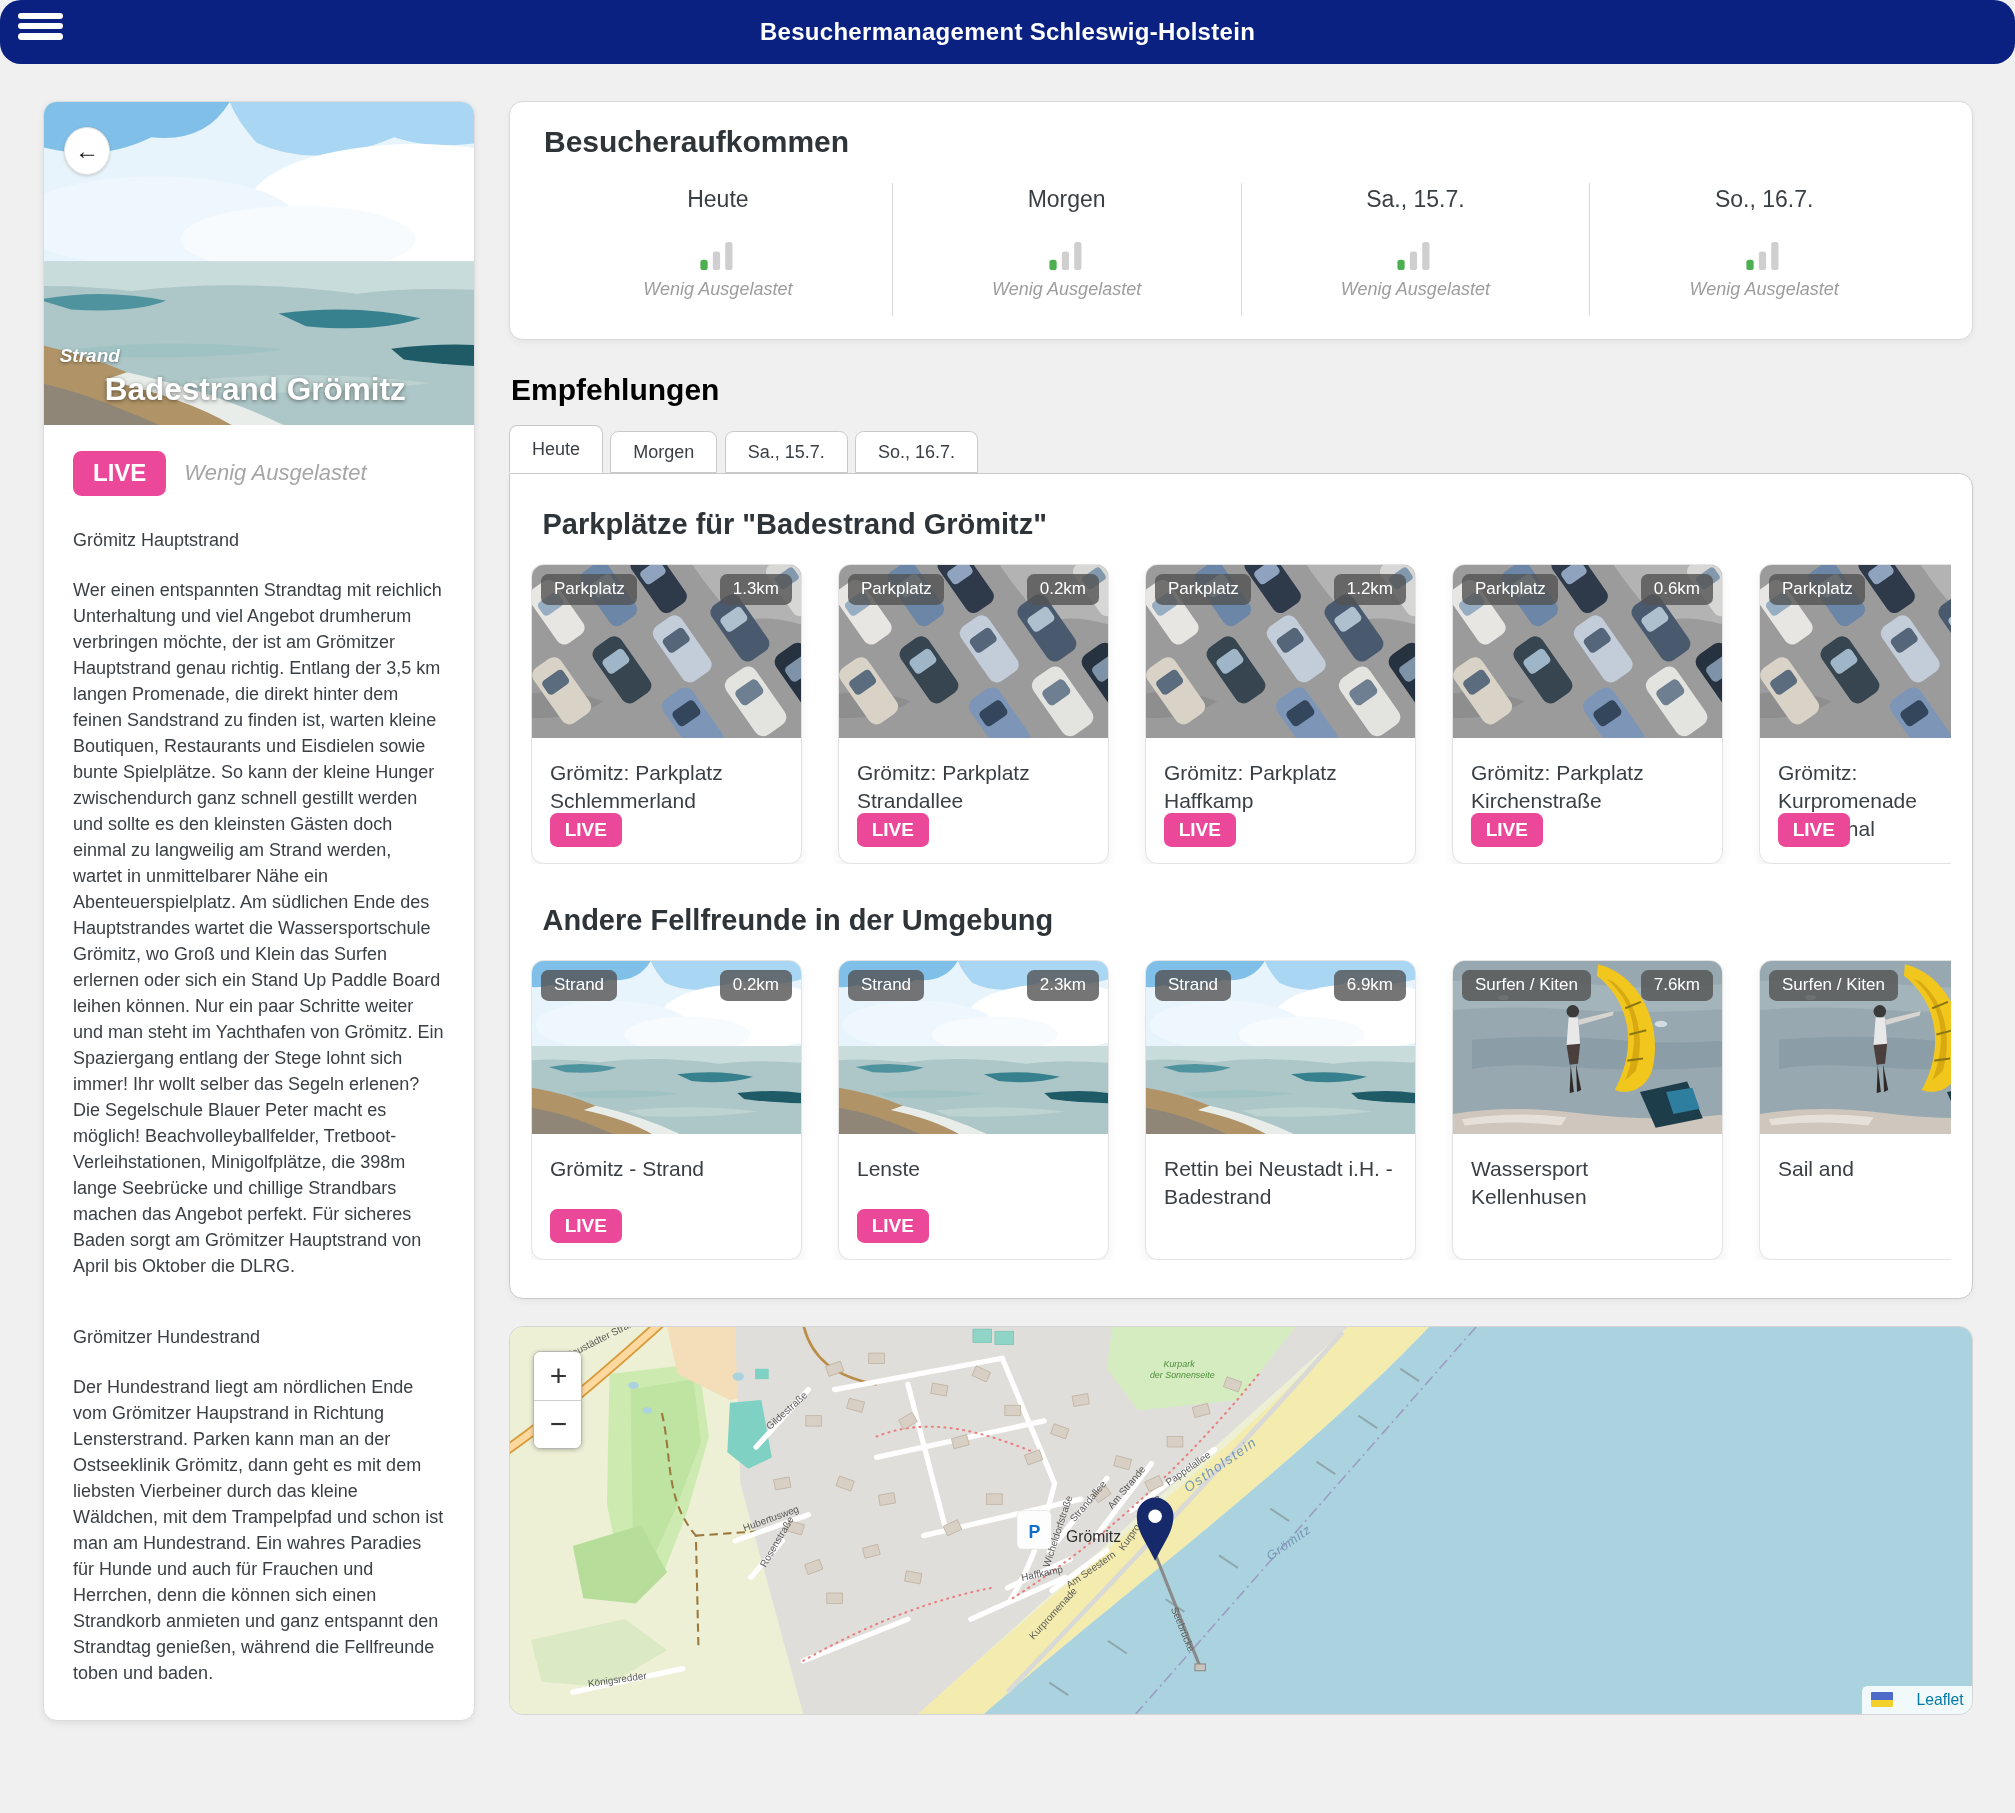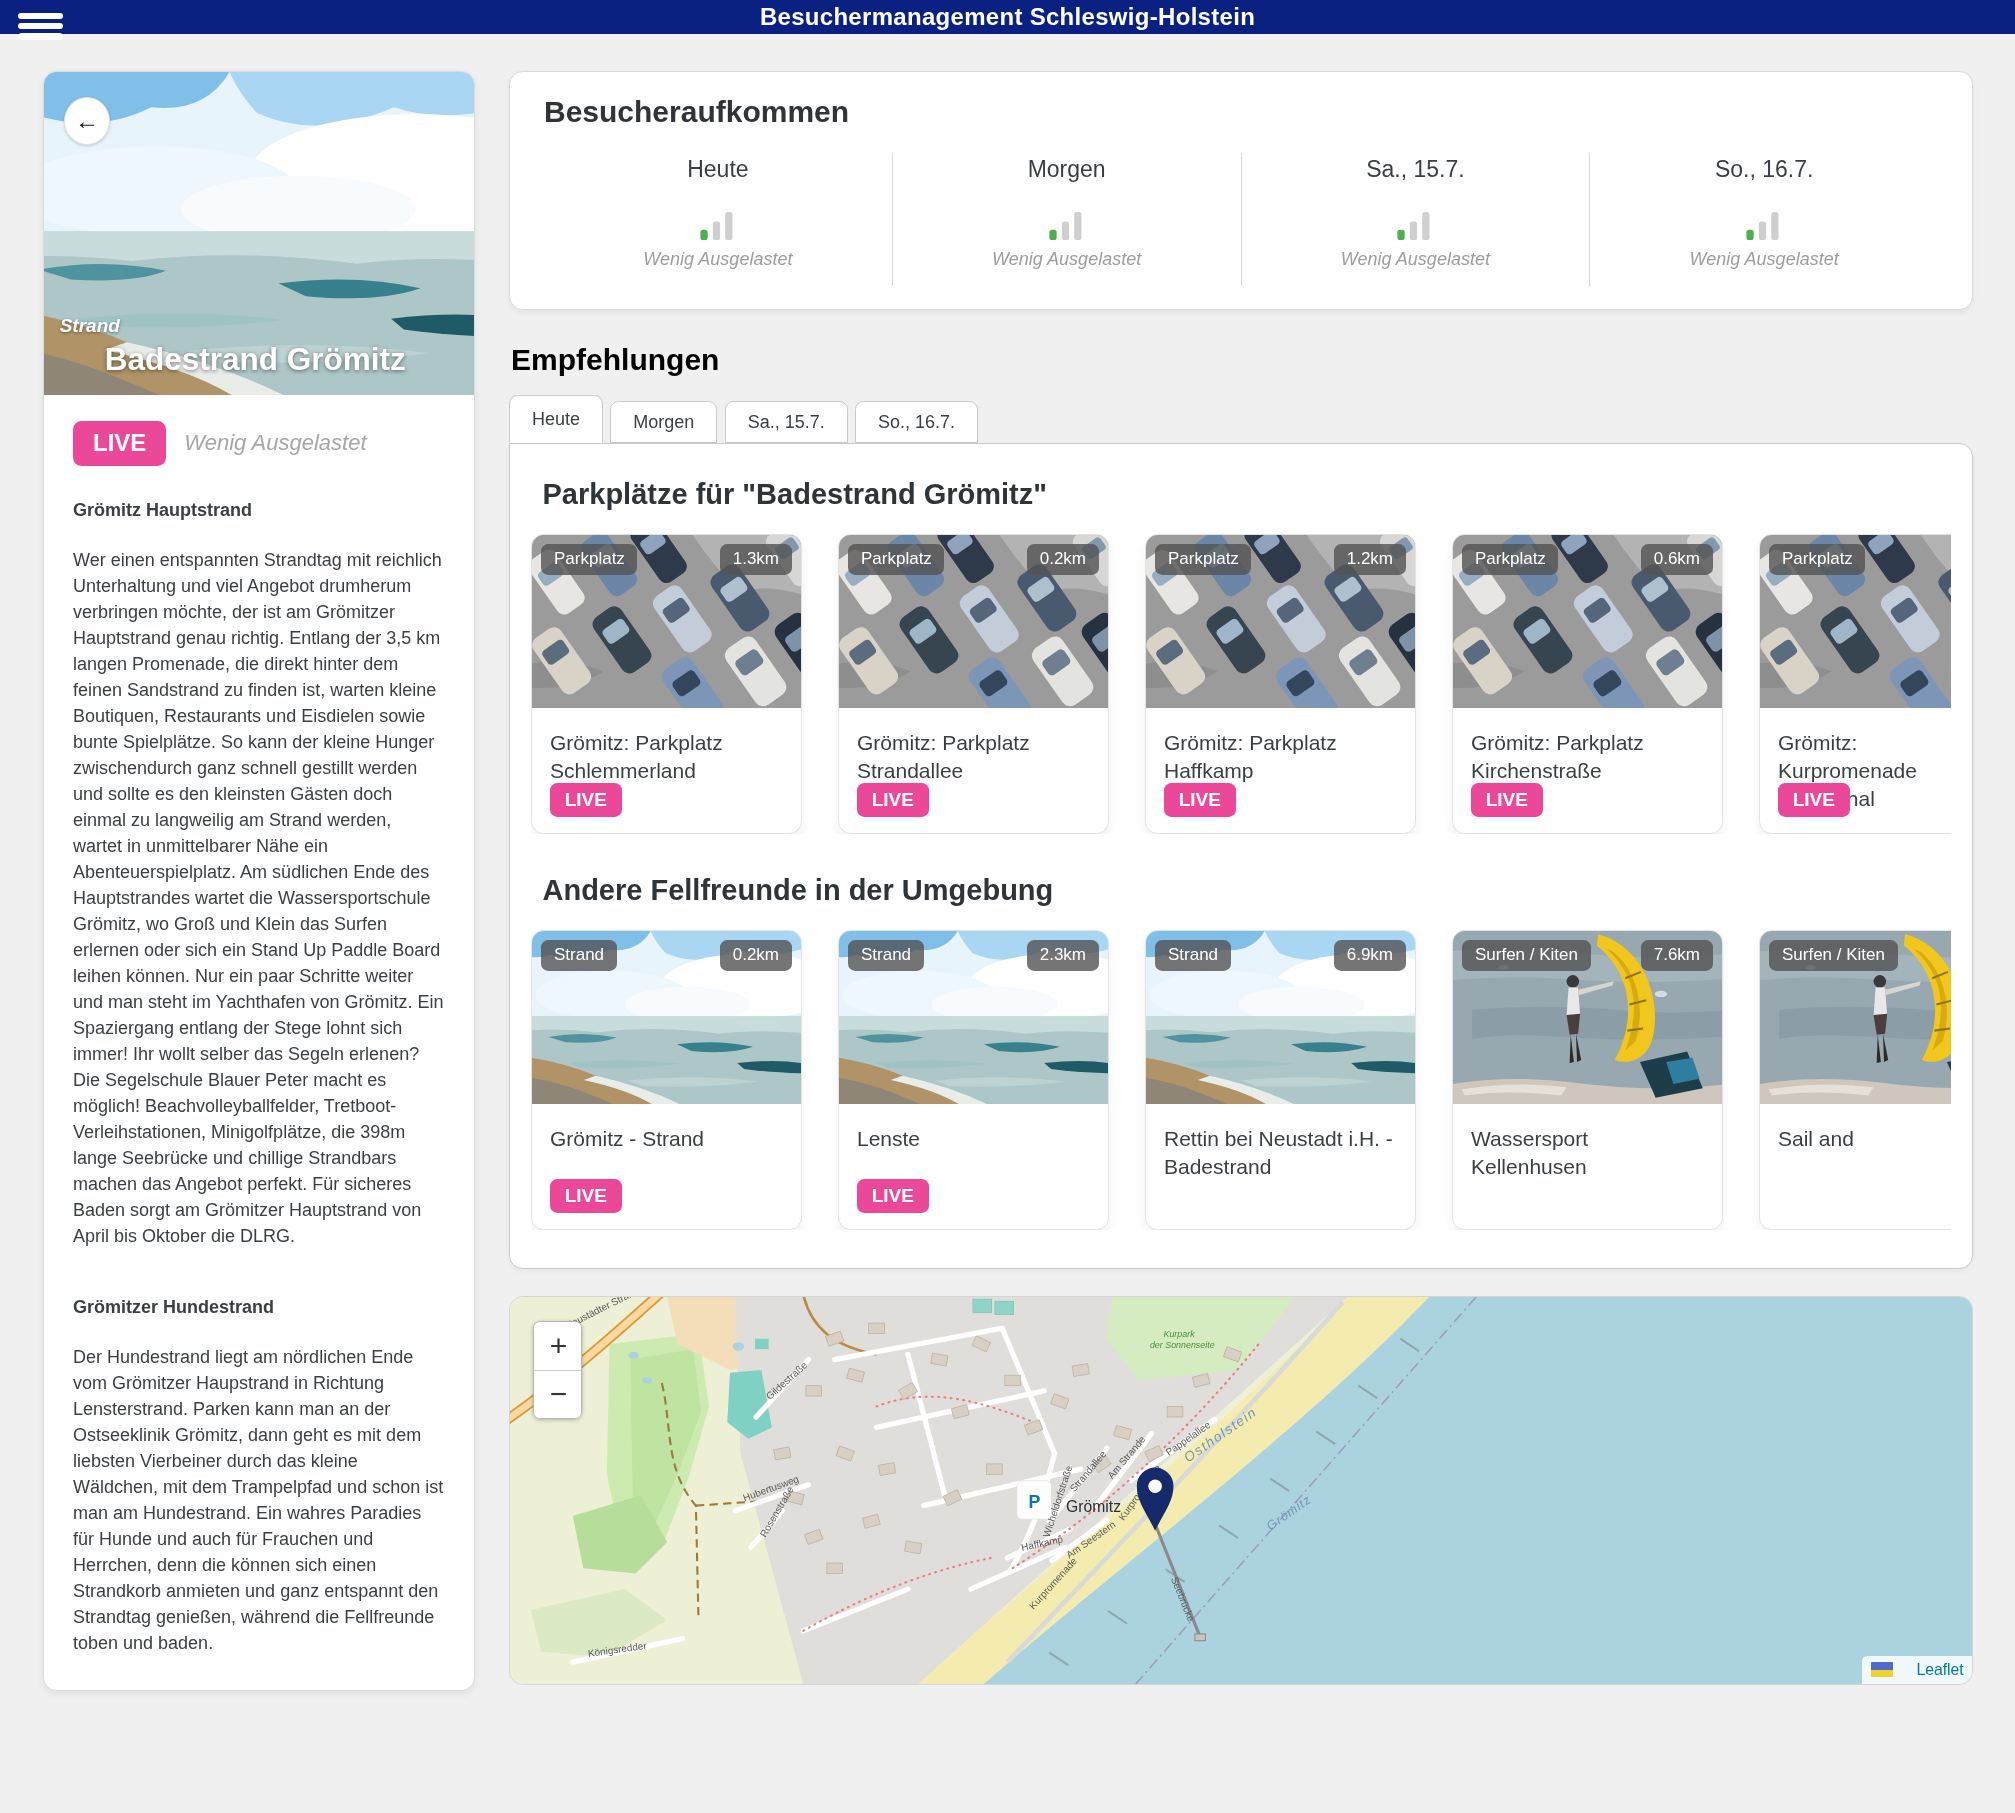--- a/index.html
+++ b/index.html
@@ -1,40 +1,40 @@
 <!DOCTYPE html>
 <html style="font-size:8.4px"><head>
 <meta charset="utf-8">
 <style>
   * { margin:0; padding:0; box-sizing:border-box; }
   html,body { width:2015px; height:1814px; }
   body { background:#f0f0f1; font-family:"Liberation Sans", sans-serif; color:#3a3f44; overflow:hidden; }
 
   
-  .topbar { height:34px; background:#0a2182; display:flex; align-items:center; justify-content:center; position:relative; }
+  .topbar { height:64px; background:#0a2182; display:flex; align-items:center; justify-content:center; position:relative;border-radius:21px; }
   .topbar h1 { color:#fff; font-size:24px; font-weight:700; letter-spacing:0.3px; }
   .hamburger { position:absolute; left:18px; top:12.6px; width:47px; height:27px; display:flex; flex-direction:column; justify-content:space-between; cursor:pointer; }
   .hamburger span { display:block; width:45px; height:6.3px; background:#fff; border-radius:3.7px; }
 
   
   .layout { display:flex; gap:34px; padding:37px 42px 0 43px; align-items:flex-start; }
 
   
   .sidecard { width:432px; height:1620px; background:#fff; border:0.5px solid #dcdcdc; border-radius:13.6px; box-shadow:0 2.1px 7.3px rgba(0,0,0,.07); overflow:hidden; flex:none; }
   .side-img { position:relative; height:323px; }
   .side-img svg { position:absolute; inset:0; width:100%; height:100%; }
   .backbtn { position:absolute; left:20px; top:25px; width:46px; height:48px; background:#fff; border:0.5px solid #e2e2e2; border-radius:50%; display:flex; align-items:center; justify-content:center; font-size:24px; font-weight:700; color:#111; cursor:pointer; box-shadow:0 1px 3.1px rgba(0,0,0,.18); }
   .img-cat { position:absolute; left:15.7px; bottom:58px; color:#fff; font-size:19px; font-weight:700; font-style:italic; text-shadow:0 0.5px 3.1px rgba(0,0,0,.45); }
   .img-title { position:absolute; left:14.7px; bottom:17px; color:#fff; font-size:31.5px; font-weight:700; text-shadow:0 0.5px 4.2px rgba(0,0,0,.5);padding-left:46px; }
   .side-body { padding:26px 29px 0 29px; }
   .live-row { display:flex; align-items:center; gap:18px; }
   .live-badge { background:#ec4899; color:#fff; font-weight:700; border-radius:8.4px; }
   .live-badge.big { font-size:24px; padding:8.4px 20px; }
   .status-italic { color:#a6a6a6; font-style:italic; font-size:22px; }
-  .side-sub { margin-top:34px; font-size:18px; color:#3a3f44;font-weight:bold; }
+  .side-sub { margin-top:34px; font-size:18px; color:#3a3f44; }
   .side-p { margin-top:26px; font-size:18px; line-height:26px; color:#3a3f44; }
   .side-link { display:inline-block; margin-top:35px; font-size:18px; color:#5a5cf0; text-decoration:underline; cursor:pointer; }
 
   
   .main { flex:1; min-width:0; }
 
   .forecast { background:#fff; border:0.5px solid #d9d9d9; border-radius:13.6px; box-shadow:0 2.1px 6.3px rgba(0,0,0,.05); height:239px; padding:23px 34px 0; }
   .forecast h2 { font-size:30px; font-weight:700; color:#2f3439; }
   .fc-cols { display:flex; margin-top:24px; }
   .fc-col { flex:1; text-align:center; padding:3.1px 0 15.7px; }

